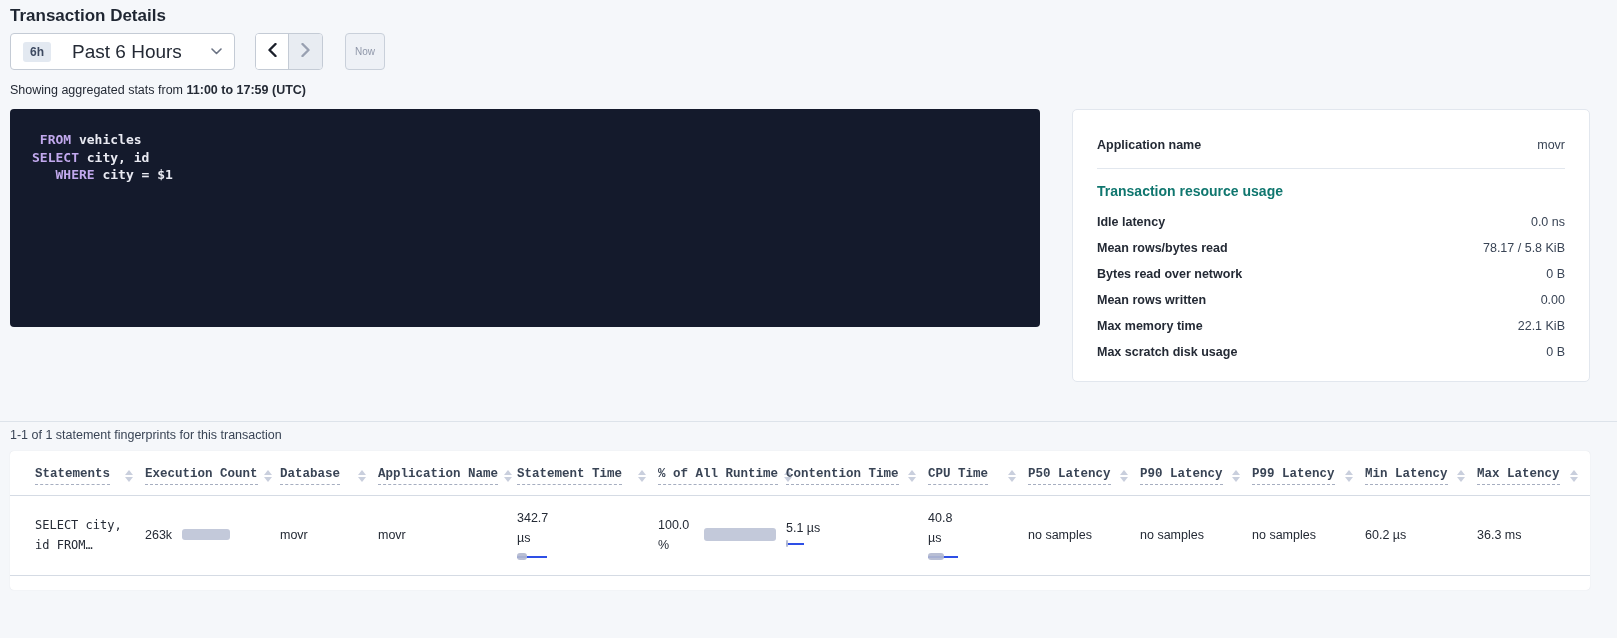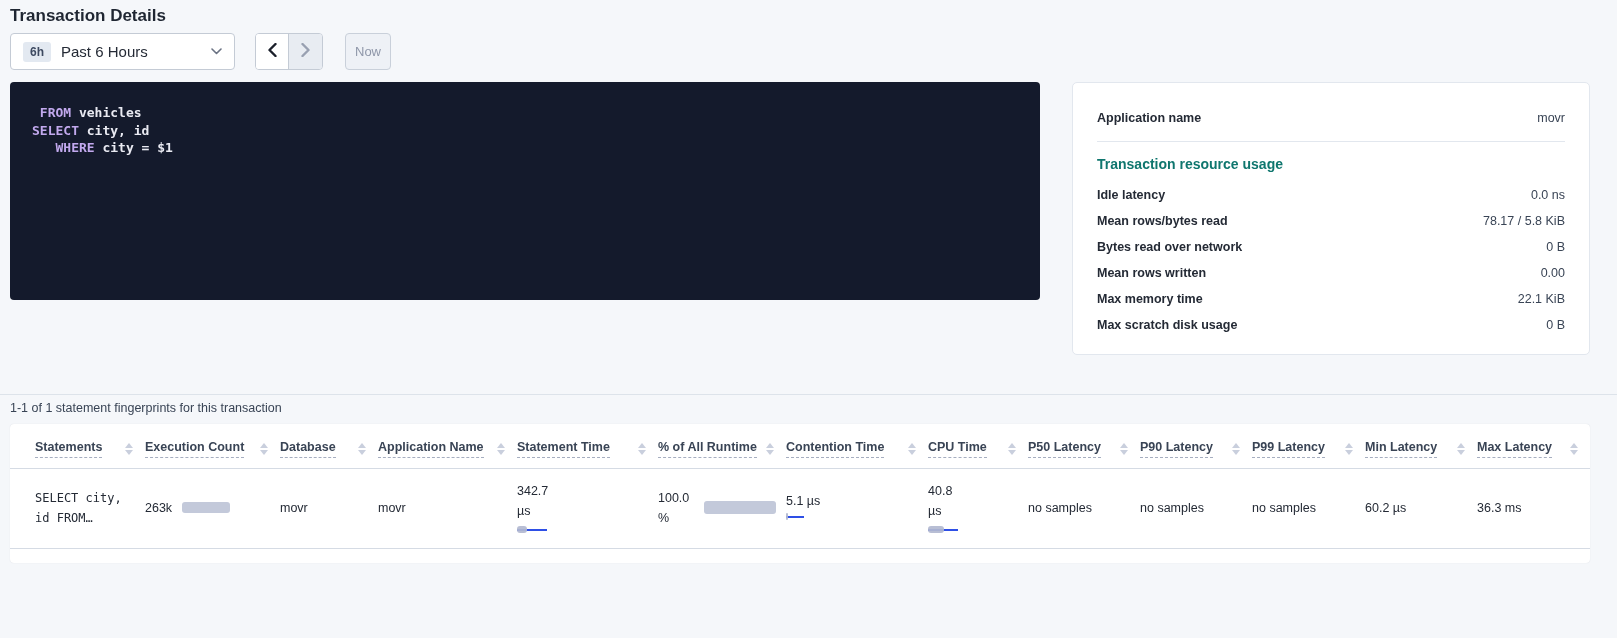--- a/index.html
+++ b/index.html
@@ -16,28 +16,28 @@
   *{box-sizing:border-box;margin:0;padding:0;}
   html,body{width:1617px;height:638px;overflow:hidden;}
   body{background:#f5f7fa;font-family:"Liberation Sans",sans-serif;color:var(--text-dark);}
 
   .page-title{font-size:17px;font-weight:700;color:#1f2632;margin:6px 0 0 10px;line-height:20px;}
 
   .controls-row{display:flex;align-items:center;margin:7px 0 0 10px;height:37px;gap:8px;}
   .time-dropdown{width:225px;height:37px;background:#fff;border:1px solid #c4cbd5;border-radius:4px;
     display:flex;align-items:center;padding:0 12px;gap:10px;cursor:pointer;}
   .time-badge{background:#e3e9f1;color:#3e4a61;font-size:12px;font-weight:700;border-radius:3px;padding:3px 7px;}
-  .time-label{flex:1;font-size:15px;color:var(--text-dark);}
+  .time-label{flex:1;font-size:19px;color:var(--text-dark);margin-left:11px;}
   .chev{color:#6a7283;display:flex;align-items:center;}
   .arrow-group{display:flex;height:37px;border:1px solid #c4cbd5;border-radius:4px;overflow:hidden;margin-left:12px;background:#fff;}
   .arrow-btn{width:33px;height:100%;display:flex;align-items:center;justify-content:center;border:none;background:#fff;cursor:pointer;}
   .arrow-btn.prev{border-right:1px solid #c4cbd5;color:#1b202b;}
   .arrow-btn.next{background:#e8ecf2;color:#98a0b1;}
   .now-btn{margin-left:14px;height:37px;min-width:38px;padding:0 9px;background:#eef1f6;border:1px solid #c9d0da;
-    border-radius:4px;color:#8f97a9;font-size:13px;font-family:inherit;cursor:pointer;}
+    border-radius:4px;color:#8f97a9;font-size:10px;font-family:inherit;cursor:pointer;}
 
   .stats-caption{margin:13px 0 0 10px;font-size:12.5px;color:var(--text-dark);}
   .stats-caption b{font-weight:700;}
 
   .cards-row{display:flex;align-items:flex-start;margin:12px 10px 0 10px;gap:32px;}
   .sql-card{width:1030px;height:218px;background:var(--sql-bg);border-radius:4px;padding:22px 0 0 22px;}
   .code-line{font-family:"DejaVu Sans Mono",monospace;font-size:13px;line-height:17.5px;font-weight:600;
     color:#e9eaf2;white-space:pre;}
   .kw{color:var(--kw-purple);}
 
@@ -49,21 +49,21 @@
   .usage-title{font-size:14px;font-weight:700;color:#0f766e;margin:0 0 10px;}
 
   .section-divider{border:none;border-top:1px solid #dde3ea;margin-top:39px;}
   .stmt-caption{margin:6px 0 0 10px;font-size:12.5px;color:var(--text-slate);}
 
   .table-card{width:1580px;margin:9px 0 0 10px;background:#fff;border-radius:4px;box-shadow:0 0 1px rgba(60,66,87,.18);padding-bottom:14px;}
   table{width:100%;border-collapse:collapse;table-layout:fixed;}
   th{text-align:left;font-size:12.5px;color:var(--text-slate);padding:16px 12px 10px 0;border-bottom:1px solid var(--border);font-weight:700;}
   th:first-child,td:first-child{padding-left:25px;}
   .th-inner{display:flex;align-items:center;justify-content:space-between;}
-  .col-label{border-bottom:1px dashed #a6aec0;padding-bottom:3px;white-space:nowrap;}
+  .col-label{border-bottom:1px dashed #a6aec0;padding-bottom:3px;white-space:nowrap;font-family:Liberation Mono, monospace;}
   .sort-icon{display:inline-flex;flex-direction:column;gap:2px;margin-left:6px;flex:none;}
   .sort-icon i{display:block;width:0;height:0;border-left:4px solid transparent;border-right:4px solid transparent;}
   .sort-icon .up{border-bottom:5px solid #c9cfdd;}
   .sort-icon .down{border-top:5px solid #c9cfdd;}
   td{font-size:12.5px;color:var(--text-dark);padding:12px 10px 14px 0;border-bottom:1px solid var(--border);vertical-align:middle;}
   .stmt-cell{font-family:"DejaVu Sans Mono",monospace;font-size:12px;line-height:20px;cursor:pointer;}
   .cell-flex{display:flex;align-items:center;gap:10px;}
   .gray-bar{height:11px;border-radius:3px;background:var(--bar-gray);flex:none;}
   .gray-bar.tall{height:13px;}
   .wrap-val{line-height:20px;}
@@ -104,20 +104,24 @@
         <span>
           <svg width="9" height="14" viewBox="0 0 9 14">
               <polyline points="1.5,1 7.5,7 1.5,13" fill="none" stroke="currentColor" stroke-width="2.4" stroke-linecap="round" stroke-linejoin="round"></polyline>
             </svg>
         </span>
       </button>
     </div>
     <button class="now-btn">Now</button>
   </div>
 
+  <p class="stats-caption">
+    <span>Showing aggregated stats from</span>
+    <b>11:00 to 17:59 (UTC)</b>
+  </p>
 
   <div class="cards-row">
 
     <div class="sql-card">
       <div class="code-line"><span> </span><span class="kw">FROM</span><span> vehicles</span></div>
       <div class="code-line"><span></span><span class="kw">SELECT</span><span> city, id</span></div>
       <div class="code-line"><span>   </span><span class="kw">WHERE</span><span> city = $1</span></div>
     </div>
 
     <div class="summary-card">

